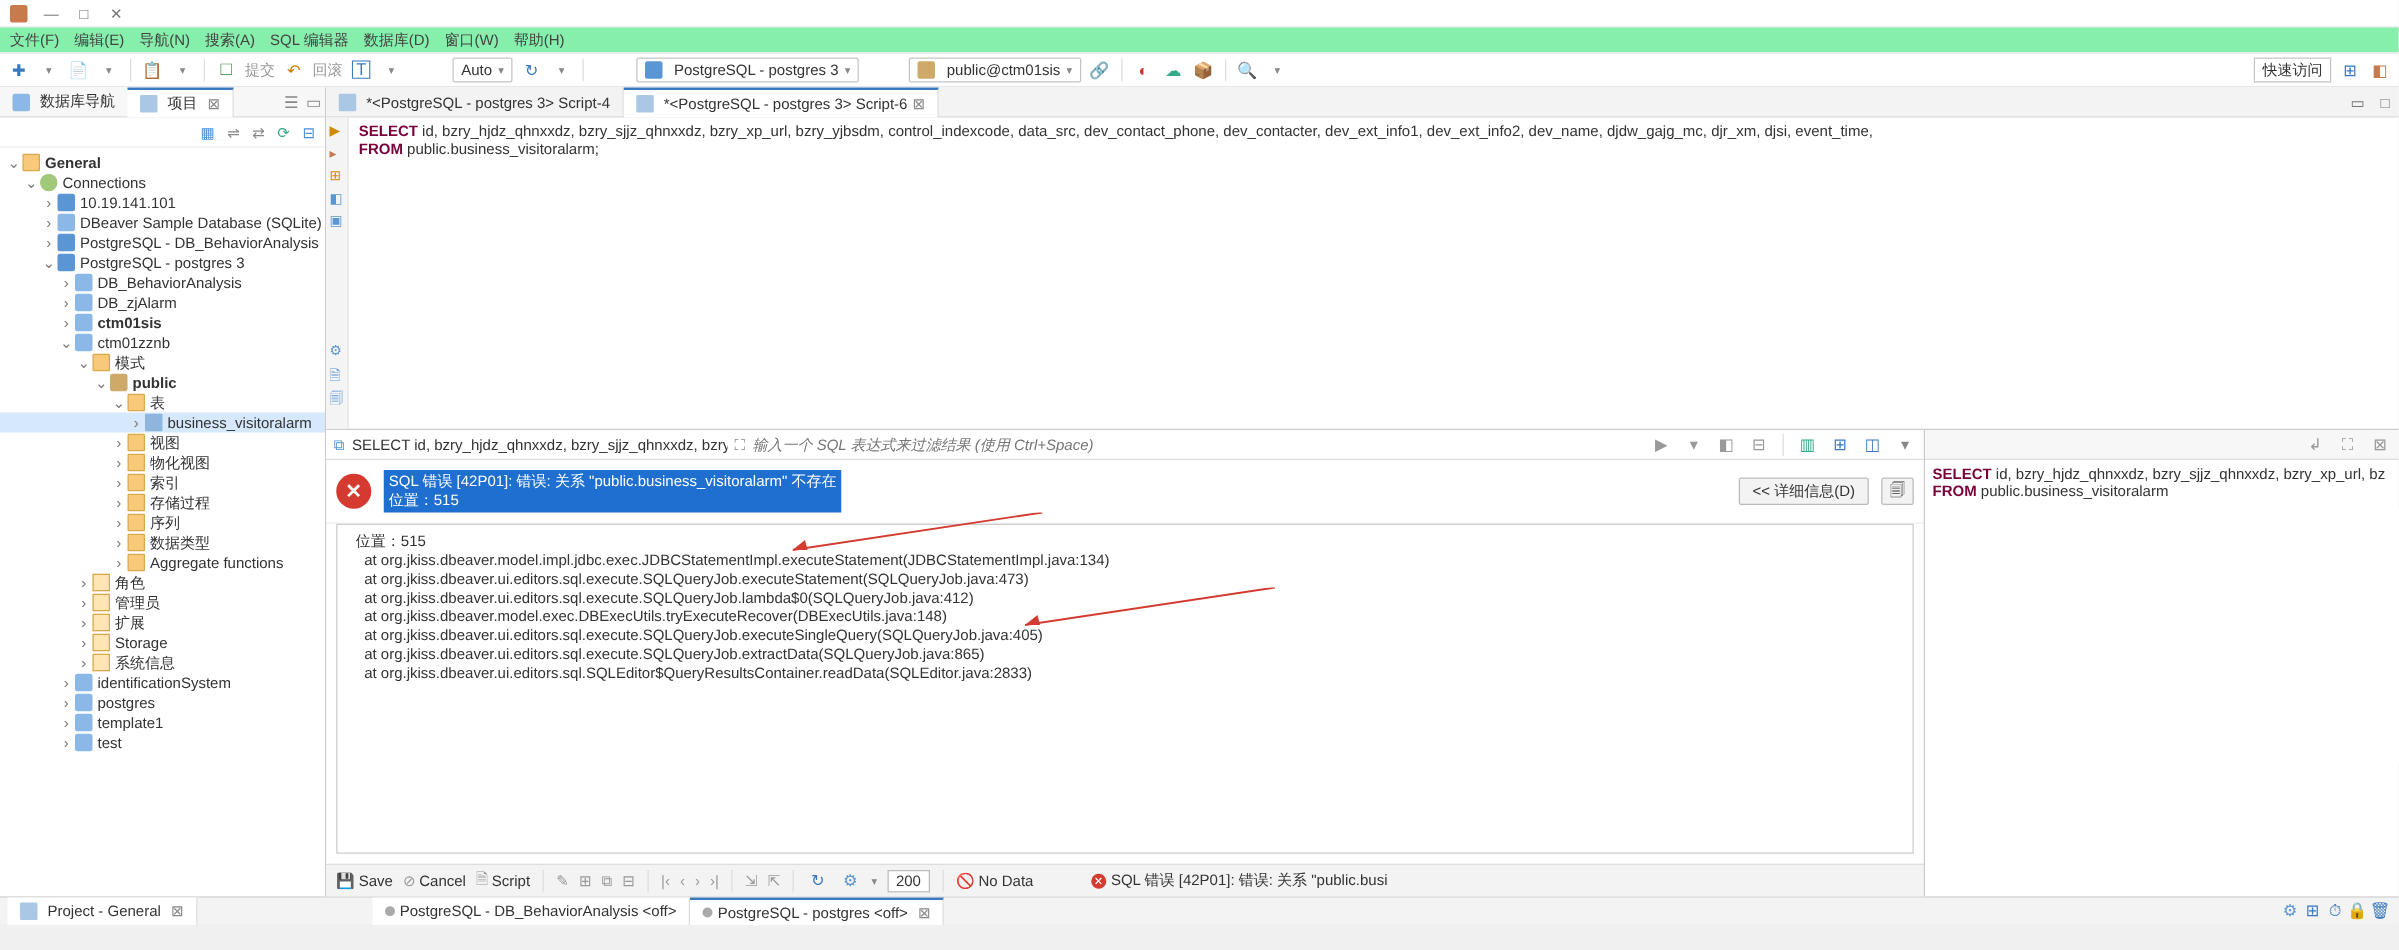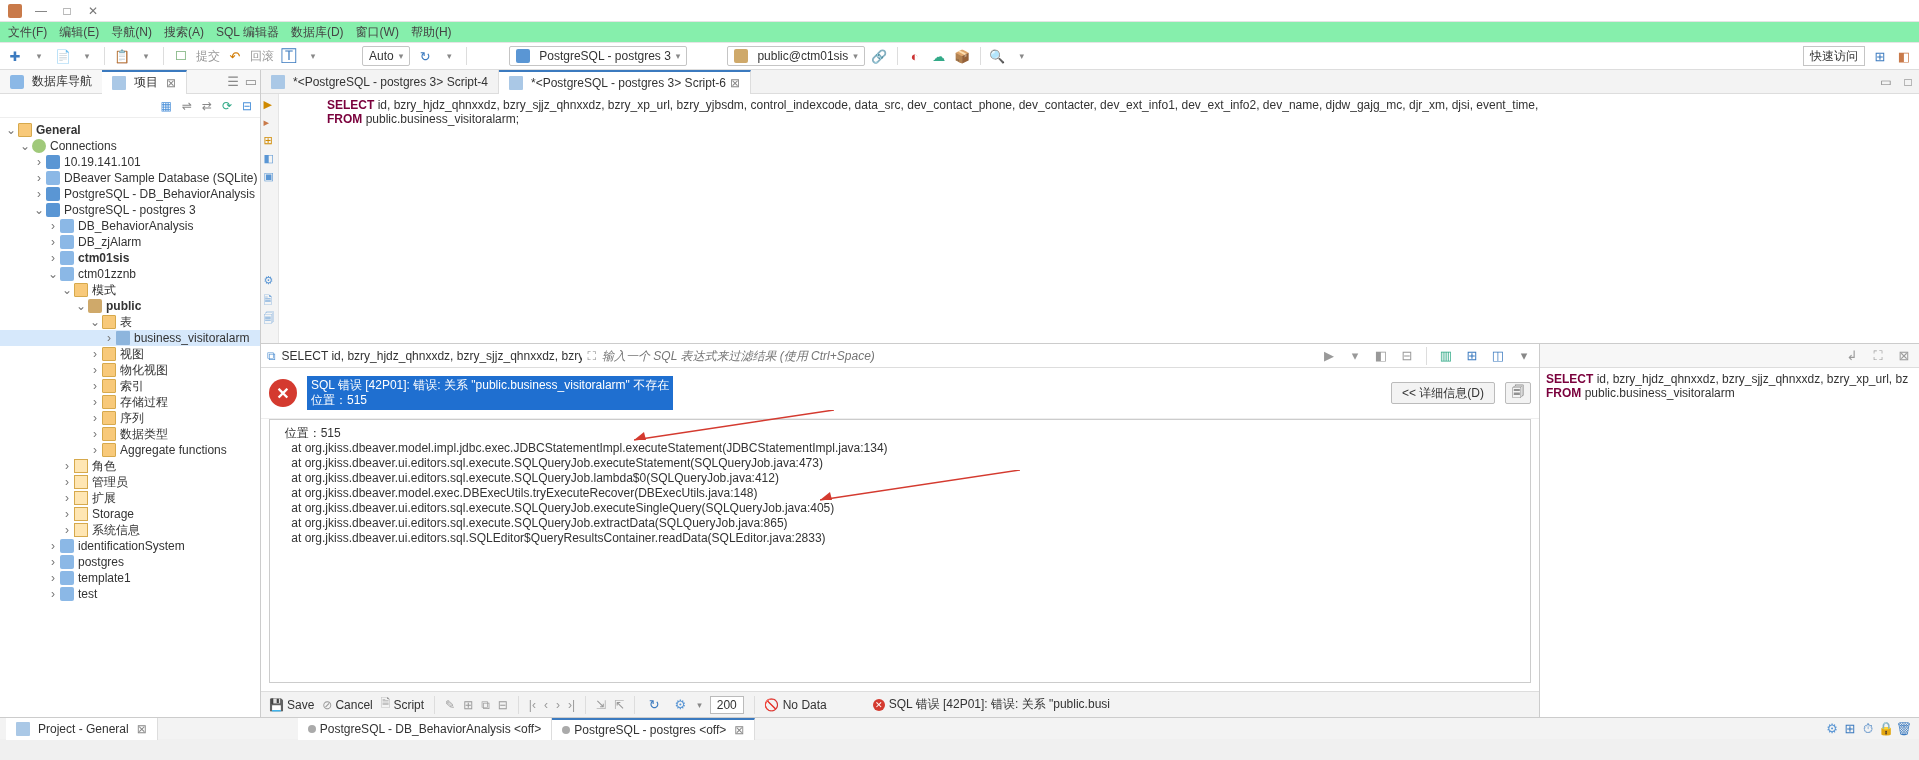--- a/index.html
+++ b/index.html
@@ -43,21 +43,21 @@
 .sel{background:#d6e8fb;}
 .mid{flex:1;display:flex;flex-direction:column;background:#fff;min-width:0;}
 .etabs{height:24px;display:flex;align-items:center;background:#f3f3f3;border-bottom:1px solid #ddd;}
 .etab{padding:0 10px;height:24px;display:flex;align-items:center;gap:4px;border-right:1px solid #ddd;}
 .etab.act{background:#fff;border-top:2px solid #3b7abf;}
 .etabs .spacer{flex:1;}
 .min{width:22px;text-align:center;color:#777;}
 .editor{flex:0 0 250px;display:flex;border-bottom:1px solid #ccc;min-width:0;}
 .gut{width:18px;background:#f4f4f4;border-right:1px solid #e5e5e5;display:flex;flex-direction:column;align-items:center;gap:6px;padding-top:4px;}
 .gut div{width:12px;height:12px;color:#d08a00;font-size:11px;}
-.code{flex:1;padding:4px 8px;font-family:Consolas,monospace;font-size:12px;white-space:pre;overflow:auto;margin-left:40px;}
+.code{flex:1;padding:4px 8px;font-family:Consolas,monospace;font-size:12px;white-space:pre;overflow:auto;}
 .kw{color:#7a003c;font-weight:700;}
 .res{flex:1;display:flex;min-height:0;}
 .rl{flex:1;display:flex;flex-direction:column;min-width:0;}
 .rtitle{height:22px;display:flex;align-items:center;gap:4px;padding:0 8px;background:#f7f7f7;border-bottom:1px solid #ddd;}
 .rexp{height:24px;display:flex;align-items:center;gap:6px;padding:0 6px;border-bottom:1px solid #ddd;background:#fff;}
 .rexp .q{flex:0 0 300px;overflow:hidden;white-space:nowrap;}
 .rexp input{flex:1;border:none;background:#fff;color:#7f1d1d;font-style:italic;outline:none;}
 .rexp .ricons{display:flex;gap:8px;}
 .errbar{display:flex;align-items:center;gap:10px;padding:8px;border-bottom:1px solid #eee;}
 .errico{width:28px;height:28px;border-radius:14px;background:#d43a2f;display:flex;align-items:center;justify-content:center;color:#fff;font-weight:700;font-size:16px;}

